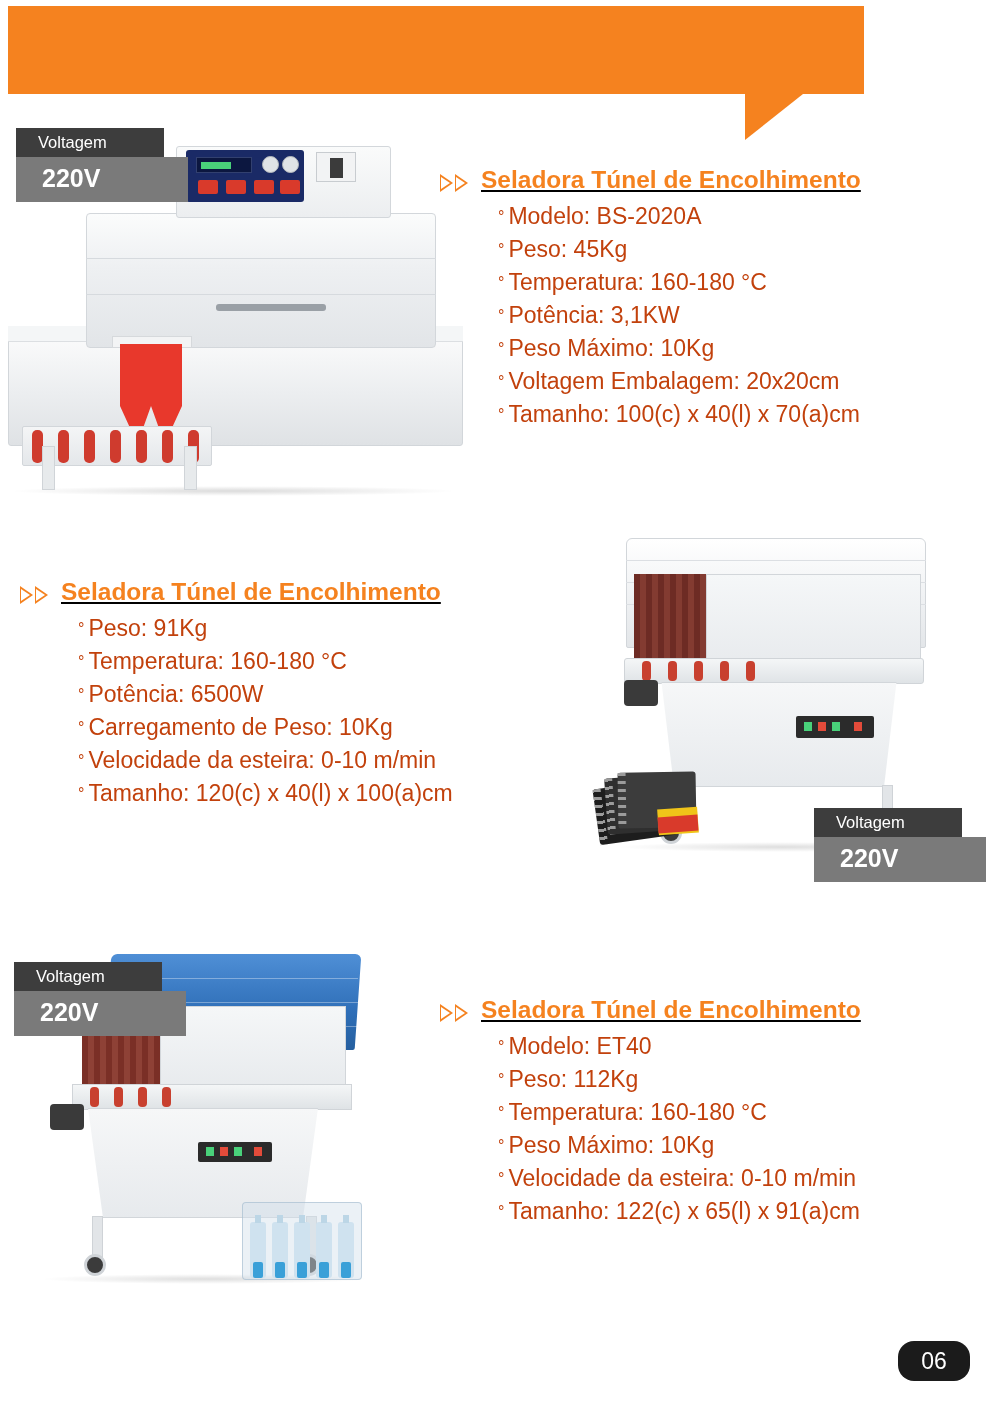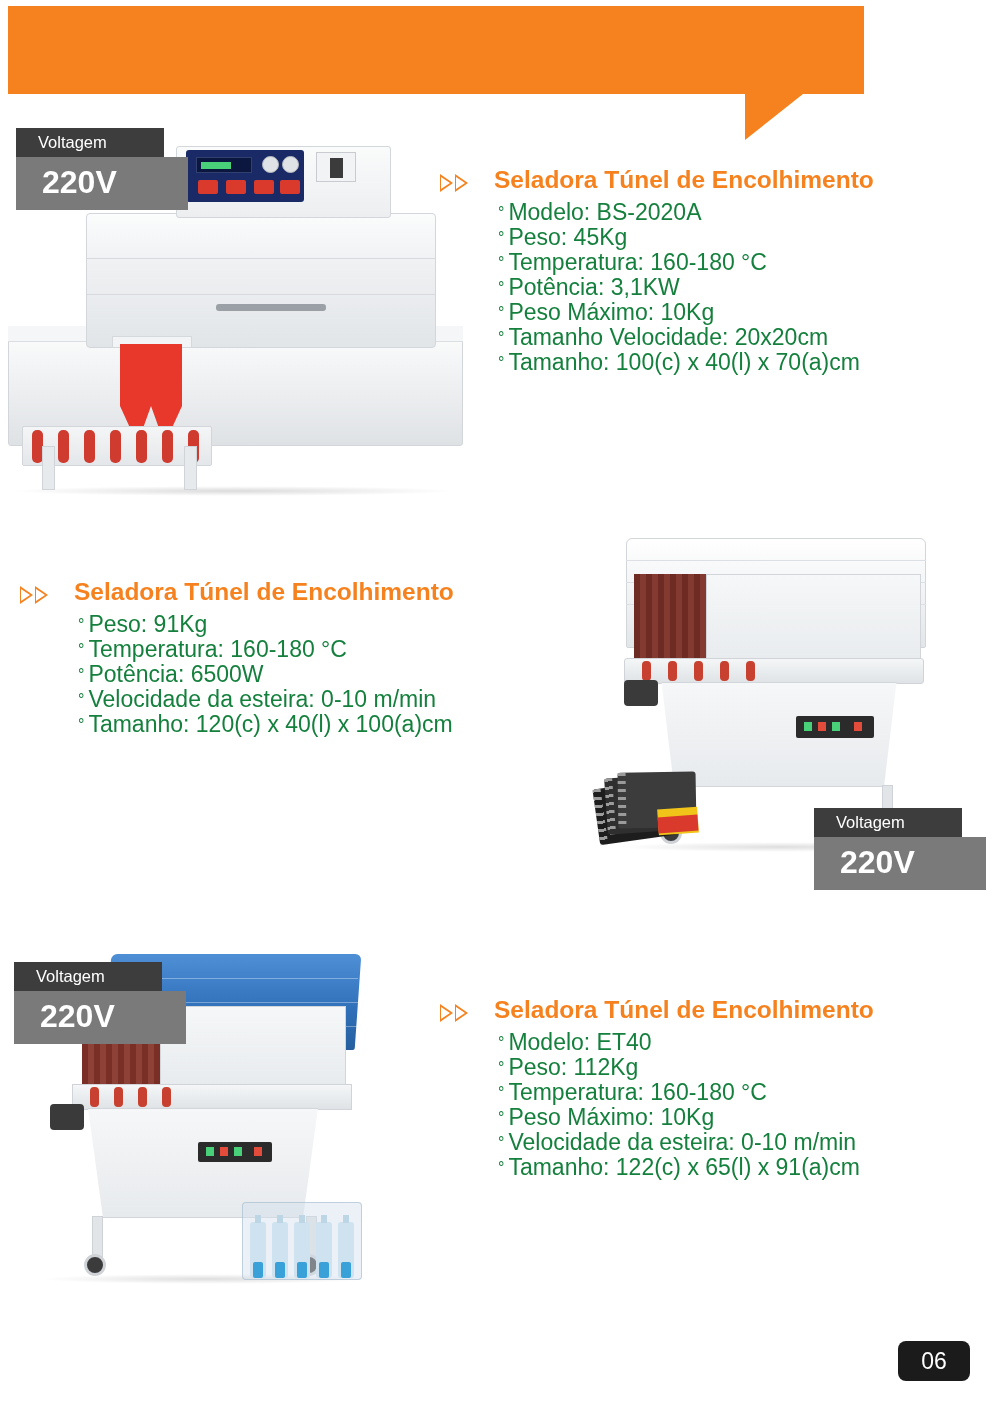--- a/index.html
+++ b/index.html
@@ -38,61 +38,61 @@
   .block-2 { top: 520px; height: 400px; }
   .block-3 { top: 930px; height: 400px; }
 
   .img-area { position: absolute; }
   .txt-area { position: absolute; }
 
   .prod-title {
     color: #f5821f; font-size: 24.5px; font-weight: bold;
     margin-bottom: 6px; white-space: nowrap;
   }
-  .title-row { display: flex; align-items: center; gap: 26px; }
+  .title-row { display: flex; align-items: center; gap: 13px; text-decoration: underline; }
   .arrows { display: flex; gap: 2px; align-items: center; }
   .arrow-o {
     width: 0; height: 0;
     border-left: 13px solid #f5821f;
     border-top: 9px solid transparent;
     border-bottom: 9px solid transparent;
     position: relative;
   }
   .arrow-o.hollow {
     border-left-color: #f5821f;
   }
   .arrow-o.hollow::after {
     content: ""; position: absolute;
     left: -12px; top: -6px;
     width: 0; height: 0;
     border-left: 9px solid #ffffff;
     border-top: 6px solid transparent;
     border-bottom: 6px solid transparent;
   }
-  .spec { font-size: 23px; color: #15803d; line-height: 24px; white-space: nowrap; }
+  .spec { font-size: 23px; color: #c2410c; line-height: 32px; white-space: nowrap; }
   .spec .deg { font-size: 16px; vertical-align: 2px; letter-spacing: 4px; }
 
   
   .volt { position: absolute; width: 172px; }
   .volt-top {
     background: #3d3d3d; color: #ffffff;
     font-size: 16.5px; padding: 5px 0 5px 22px;
     width: 148px;
   }
   .volt-bottom {
     background: #7a7a7a; color: #ffffff;
-    font-size: 32px; font-weight: bold;
+    font-size: 25px; font-weight: bold;
     padding: 7px 17px 9px 26px; width: 172px;
   }
 
   
   .pagenum {
     position: absolute; right: 22px; bottom: 22px;
     background: #1b1b1b; color: #ffffff;
-    border-radius: 8px; width: 72px; height: 40px;
+    border-radius: 16px; width: 72px; height: 40px;
     display: flex; align-items: center; justify-content: center;
     font-size: 23px;
   }
 
   
   .machine { position: relative; }
 
   
   .m1 { width: 460px; height: 390px; }
   .m1 .base {
@@ -330,40 +330,41 @@
             <span class="arrow-o hollow"></span>
         </span>
         <span class="prod-title">Seladora Túnel de Encolhimento</span>
       </div>
       <div style="padding-left:58px;">
         <div class="spec"><span class="deg">°</span><span>Modelo: BS-2020A</span></div>
         <div class="spec"><span class="deg">°</span><span>Peso: 45Kg</span></div>
         <div class="spec"><span class="deg">°</span><span>Temperatura: 160-180 °C</span></div>
         <div class="spec"><span class="deg">°</span><span>Potência: 3,1KW</span></div>
         <div class="spec"><span class="deg">°</span><span>Peso Máximo: 10Kg</span></div>
-        <div class="spec"><span class="deg">°</span><span>Tamanho Velocidade: 20x20cm</span></div>
+        <div class="spec"><span class="deg">°</span><span>Voltagem Embalagem: 20x20cm</span></div>
         <div class="spec"><span class="deg">°</span><span>Tamanho: 100(c) x 40(l) x 70(a)cm</span></div>
       </div>
     </div>
   </div>
 
   <div class="block block-2">
 
     <div class="txt-area" style="left:20px; top:58px;">
       <div class="title-row">
         <span class="arrows">
           <span class="arrow-o hollow"></span>
             <span class="arrow-o hollow"></span>
         </span>
         <span class="prod-title">Seladora Túnel de Encolhimento</span>
       </div>
       <div style="padding-left:58px;">
         <div class="spec"><span class="deg">°</span><span>Peso: 91Kg</span></div>
         <div class="spec"><span class="deg">°</span><span>Temperatura: 160-180 °C</span></div>
         <div class="spec"><span class="deg">°</span><span>Potência: 6500W</span></div>
+        <div class="spec"><span class="deg">°</span><span>Carregamento de Peso: 10Kg</span></div>
         <div class="spec"><span class="deg">°</span><span>Velocidade da esteira: 0-10 m/min</span></div>
         <div class="spec"><span class="deg">°</span><span>Tamanho: 120(c) x 40(l) x 100(a)cm</span></div>
       </div>
     </div>
 
     <div class="img-area" style="left:596px; top:10px;">
       <div class="machine m2">
         <div class="sh"></div>
         <div class="top-hood"></div>
         <div class="hood-line" style="top:30px;"></div>

